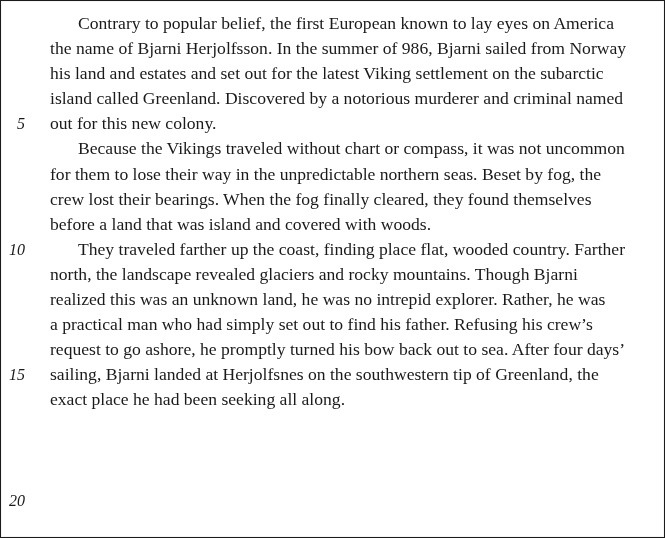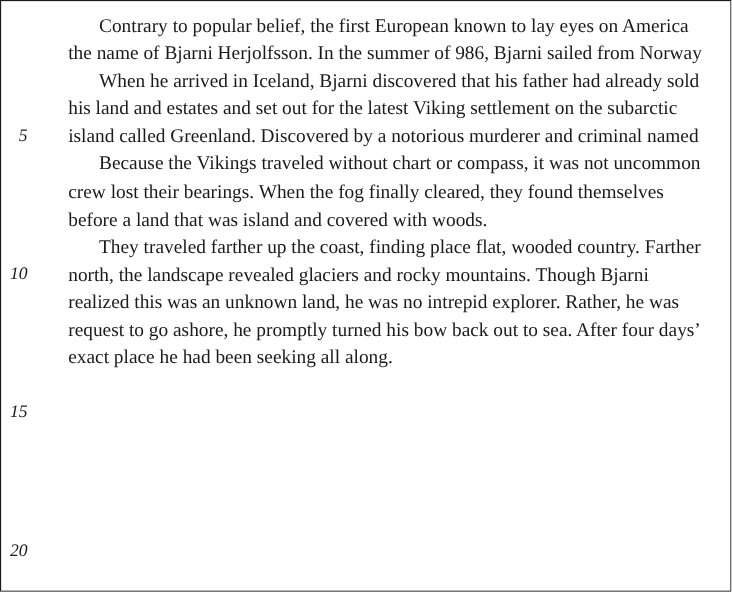--- a/index.html
+++ b/index.html
@@ -32,21 +32,20 @@
 
   #passage-body {
     position: absolute;
     left: 49px;
     top: 10px;
     width: 578px;
     font-size: 17.6px;
     line-height: 25.1px;
     color: #1a1a1a;
     text-align: left;
-    margin-left: 12px;
     -webkit-font-smoothing: antialiased;
   }
 
   
   .tline {
     display: block;
     height: 25.1px;
     line-height: 25.1px;
     white-space: pre;
   }
@@ -80,26 +79,29 @@
   <div id="line-number-gutter">
       <div class="line-number" style="top: 100.4px;">5</div>
       <div class="line-number" style="top: 225.9px;">10</div>
       <div class="line-number" style="top: 351.4px;">15</div>
       <div class="line-number" style="top: 476.9px;">20</div>
     </div>
 
   <div id="passage-body">
       <span class="tline indent">Contrary to popular belief, the first European known to lay eyes on America</span>
       <span class="tline">the name of Bjarni Herjolfsson. In the summer of 986, Bjarni sailed from Norway</span>
-      <span class="tline indent">When he arrived in Iceland, Bjarni discovered that his father had already sold</span>
       <span class="tline">his land and estates and set out for the latest Viking settlement on the subarctic</span>
       <span class="tline">island called Greenland. Discovered by a notorious murderer and criminal named</span>
+      <span class="tline">out for this new colony.</span>
       <span class="tline indent">Because the Vikings traveled without chart or compass, it was not uncommon</span>
+      <span class="tline">for them to lose their way in the unpredictable northern seas. Beset by fog, the</span>
       <span class="tline">crew lost their bearings. When the fog finally cleared, they found themselves</span>
       <span class="tline">before a land that was island and covered with woods.</span>
       <span class="tline indent">They traveled farther up the coast, finding place flat, wooded country. Farther</span>
       <span class="tline">north, the landscape revealed glaciers and rocky mountains. Though Bjarni</span>
       <span class="tline">realized this was an unknown land, he was no intrepid explorer. Rather, he was</span>
+      <span class="tline">a practical man who had simply set out to find his father. Refusing his crew’s</span>
       <span class="tline">request to go ashore, he promptly turned his bow back out to sea. After four days’</span>
+      <span class="tline">sailing, Bjarni landed at Herjolfsnes on the southwestern tip of Greenland, the</span>
       <span class="tline">exact place he had been seeking all along.</span>
     </div>
 
 </div>
 
 </body></html>

